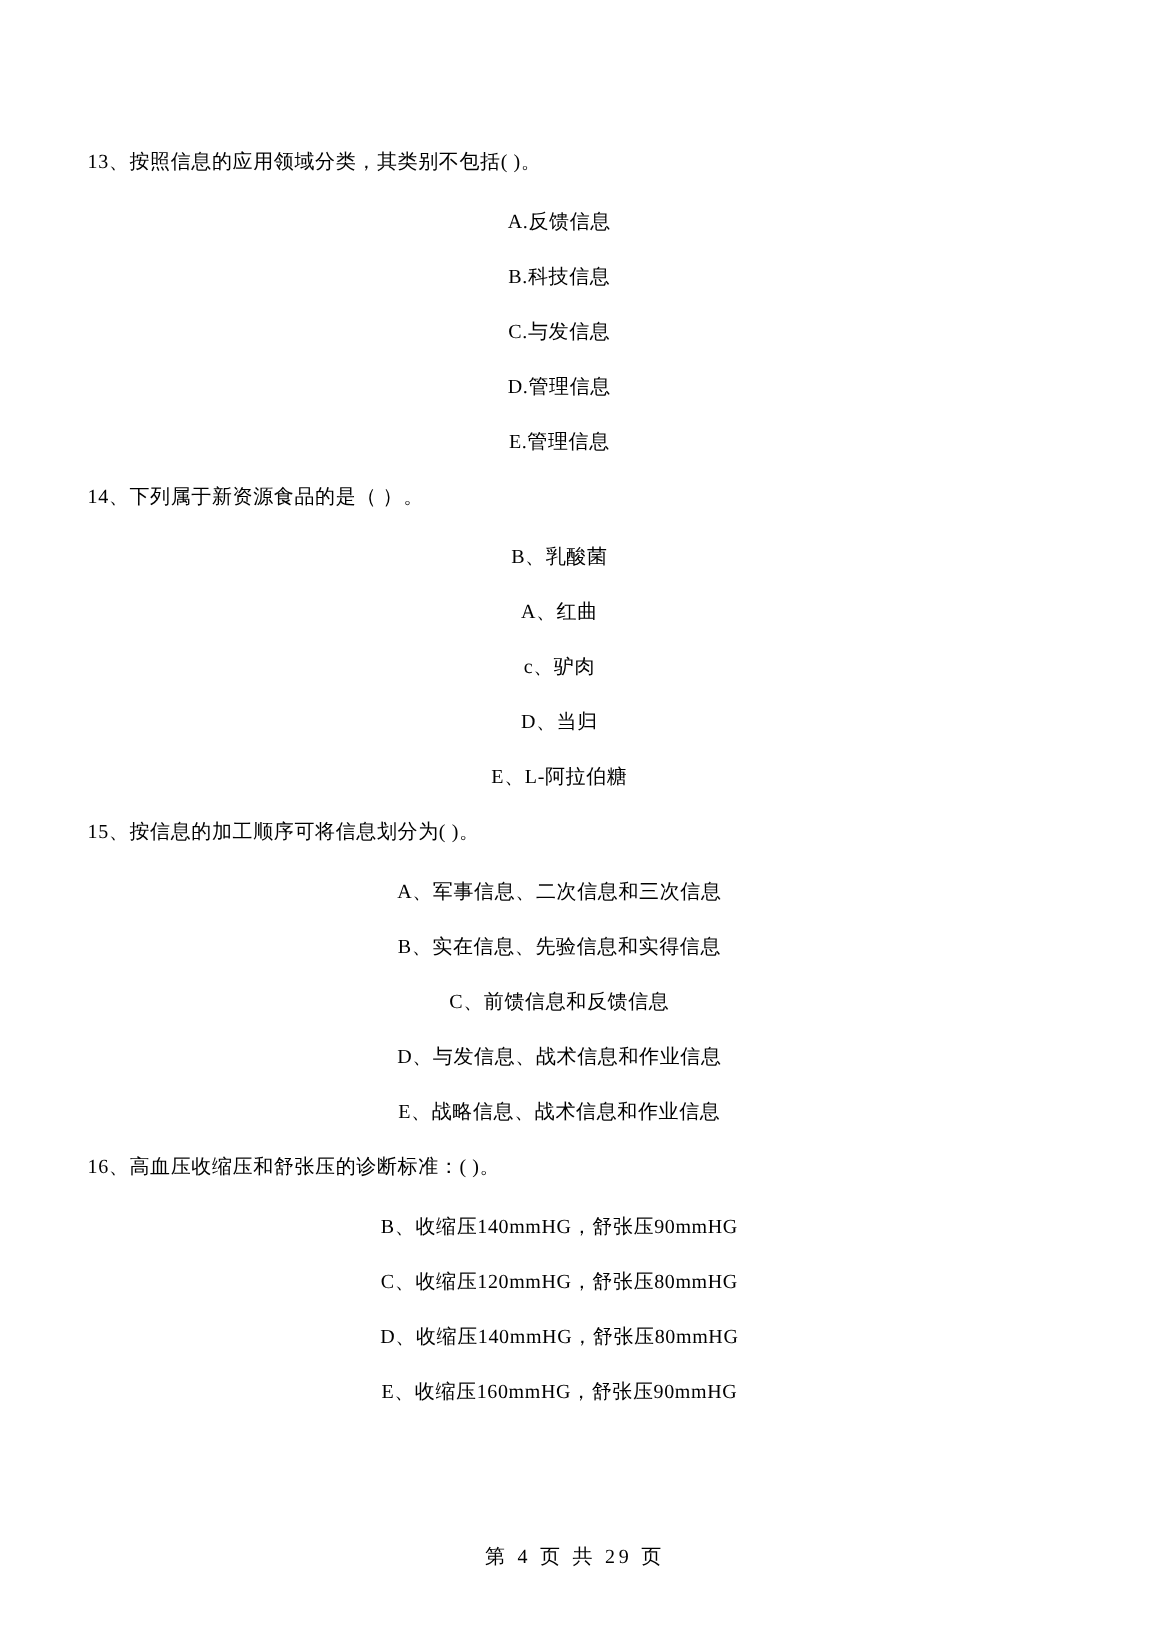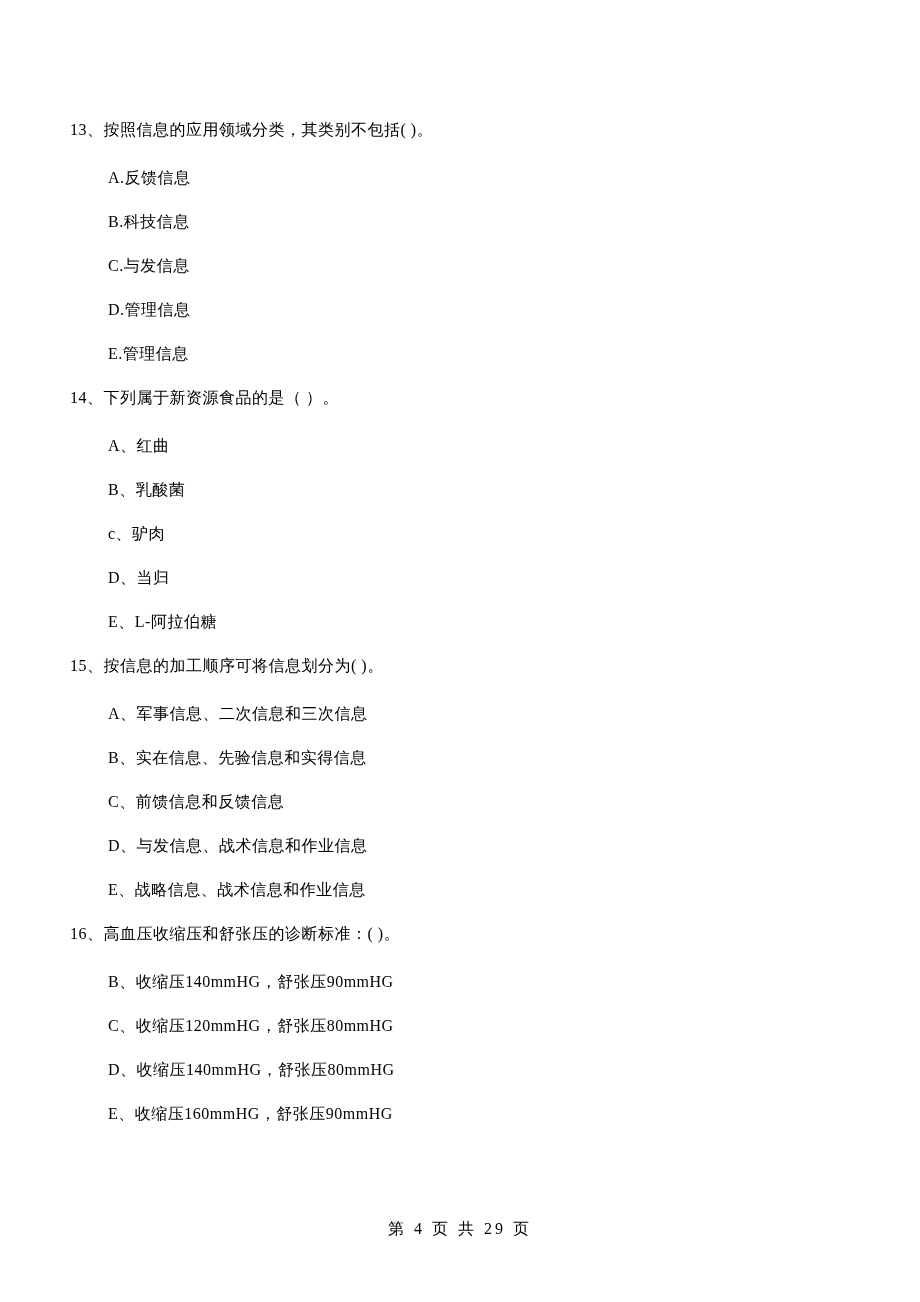--- a/index.html
+++ b/index.html
@@ -22,30 +22,31 @@
       margin-bottom: 14px;
     }
     .question-stem {
       font-size: 16px;
       line-height: 1.5;
       margin-bottom: 24px;
       letter-spacing: 0.5px;
     }
     .option-list {
       padding-left: 38px;
+      text-align: center;
     }
     .option-item {
       font-size: 16px;
       line-height: 1.5;
       margin-bottom: 20px;
       letter-spacing: 0.5px;
     }
     .footer {
       position: absolute;
-      bottom: 62px;
+      bottom: 46px;
       width: 100%;
       text-align: center;
       font-size: 16px;
       letter-spacing: 3px;
     }
   </style>
 </head>
 <body>
 
 <div class="page-content">
@@ -57,22 +58,22 @@
       <div class="option-item">B.科技信息</div>
       <div class="option-item">C.与发信息</div>
       <div class="option-item">D.管理信息</div>
       <div class="option-item">E.管理信息</div>
     </div>
   </div>
 
   <div class="question-block">
     <div class="question-stem">14、下列属于新资源食品的是（    ）。</div>
     <div class="option-list">
+      <div class="option-item">B、乳酸菌</div>
       <div class="option-item">A、红曲</div>
-      <div class="option-item">B、乳酸菌</div>
       <div class="option-item">c、驴肉</div>
       <div class="option-item">D、当归</div>
       <div class="option-item">E、L-阿拉伯糖</div>
     </div>
   </div>
 
   <div class="question-block">
     <div class="question-stem">15、按信息的加工顺序可将信息划分为(    )。</div>
     <div class="option-list">
       <div class="option-item">A、军事信息、二次信息和三次信息</div>

